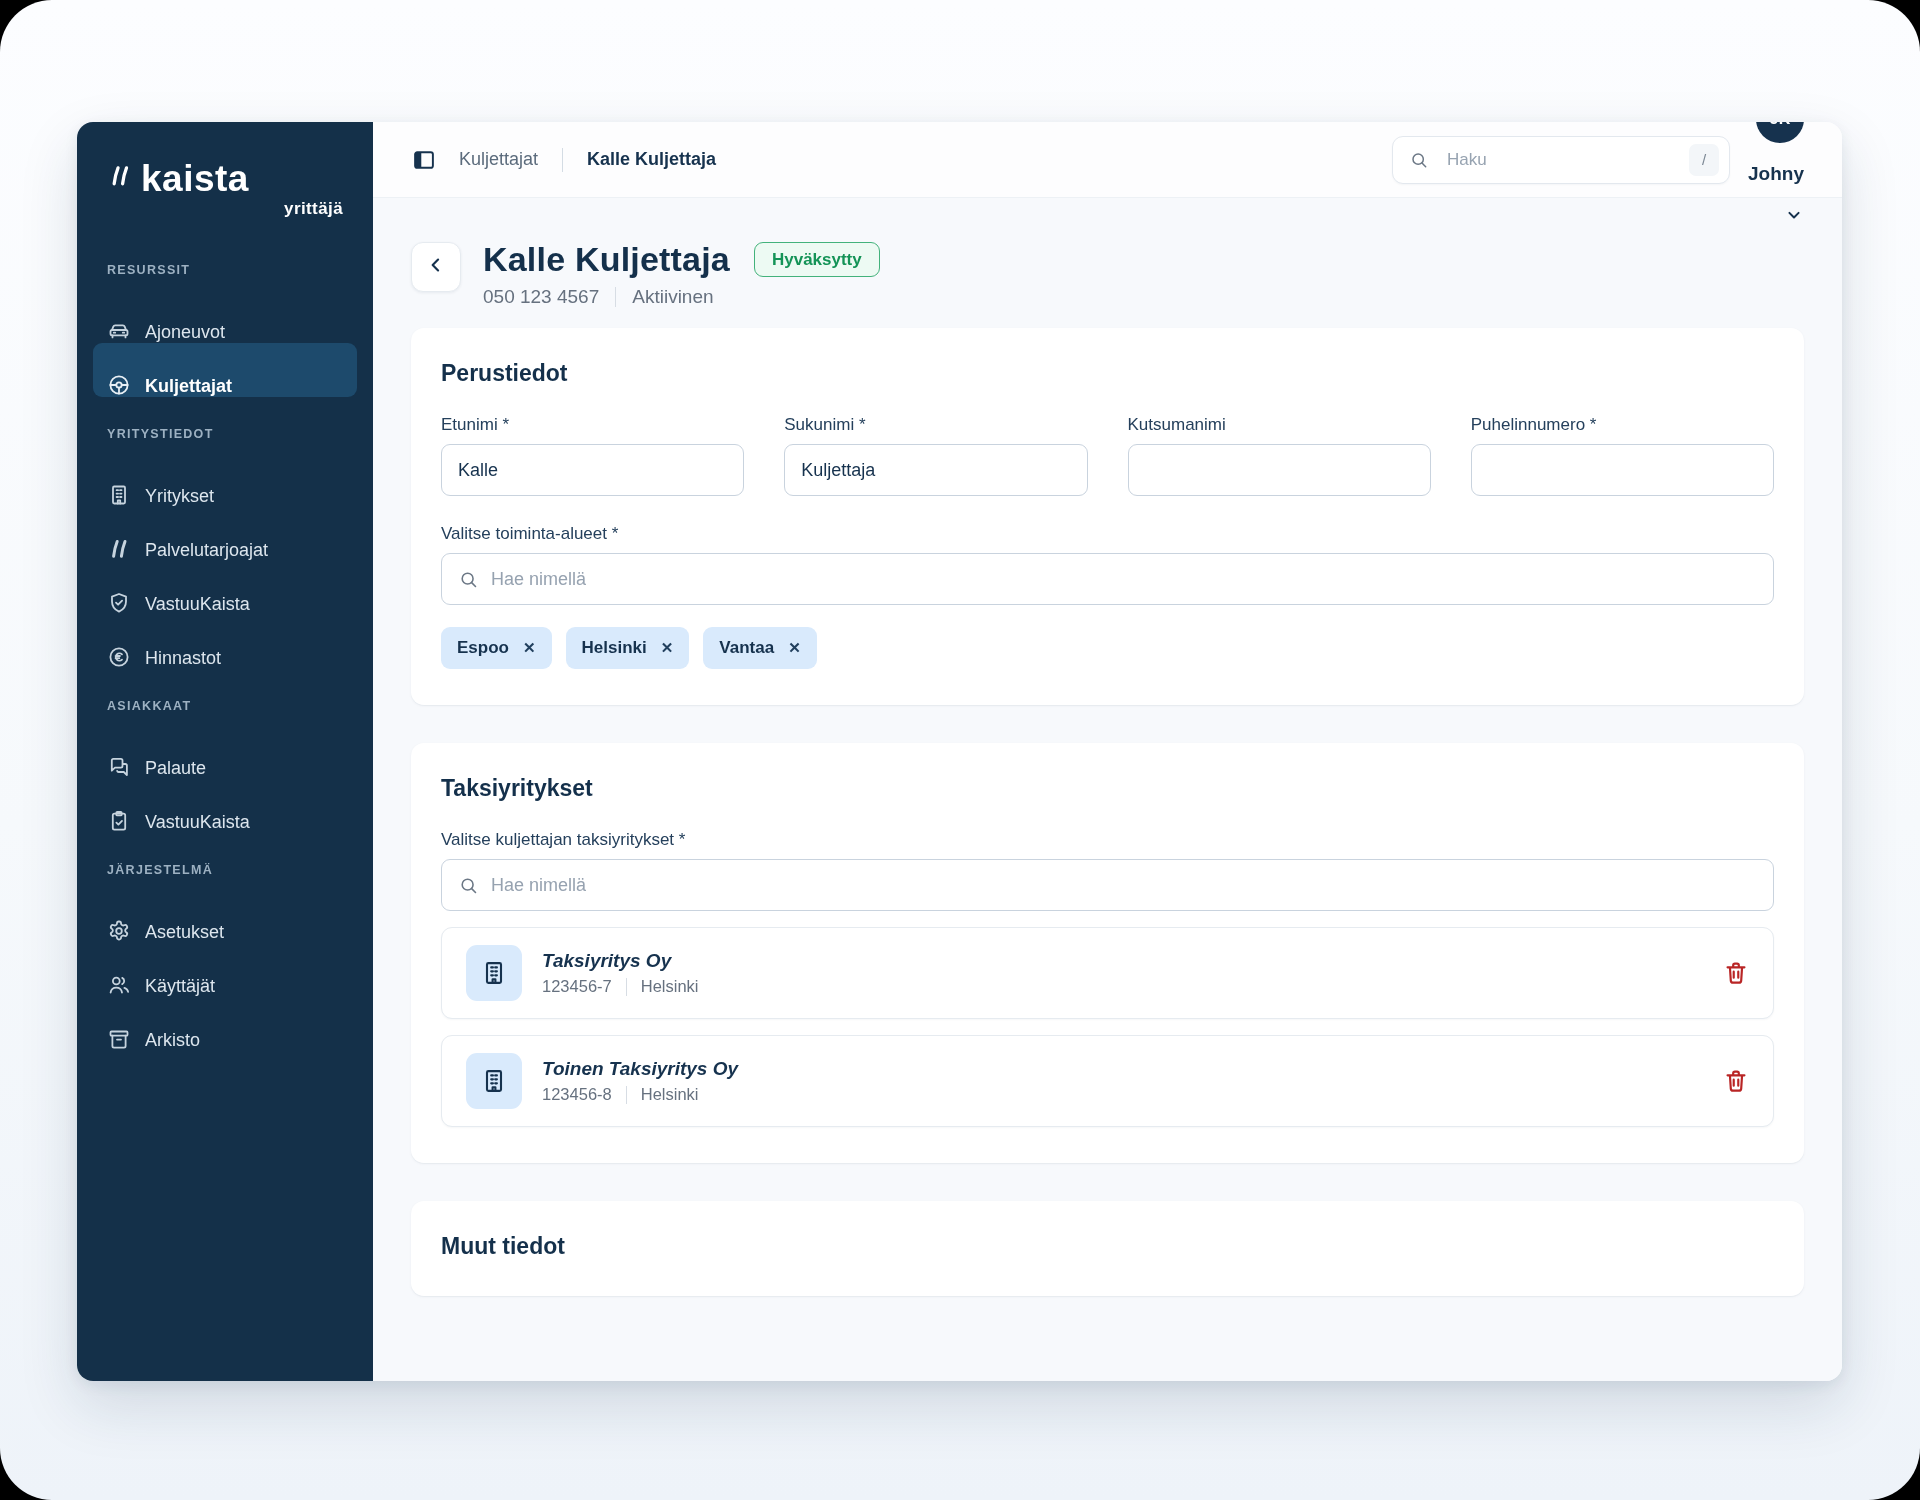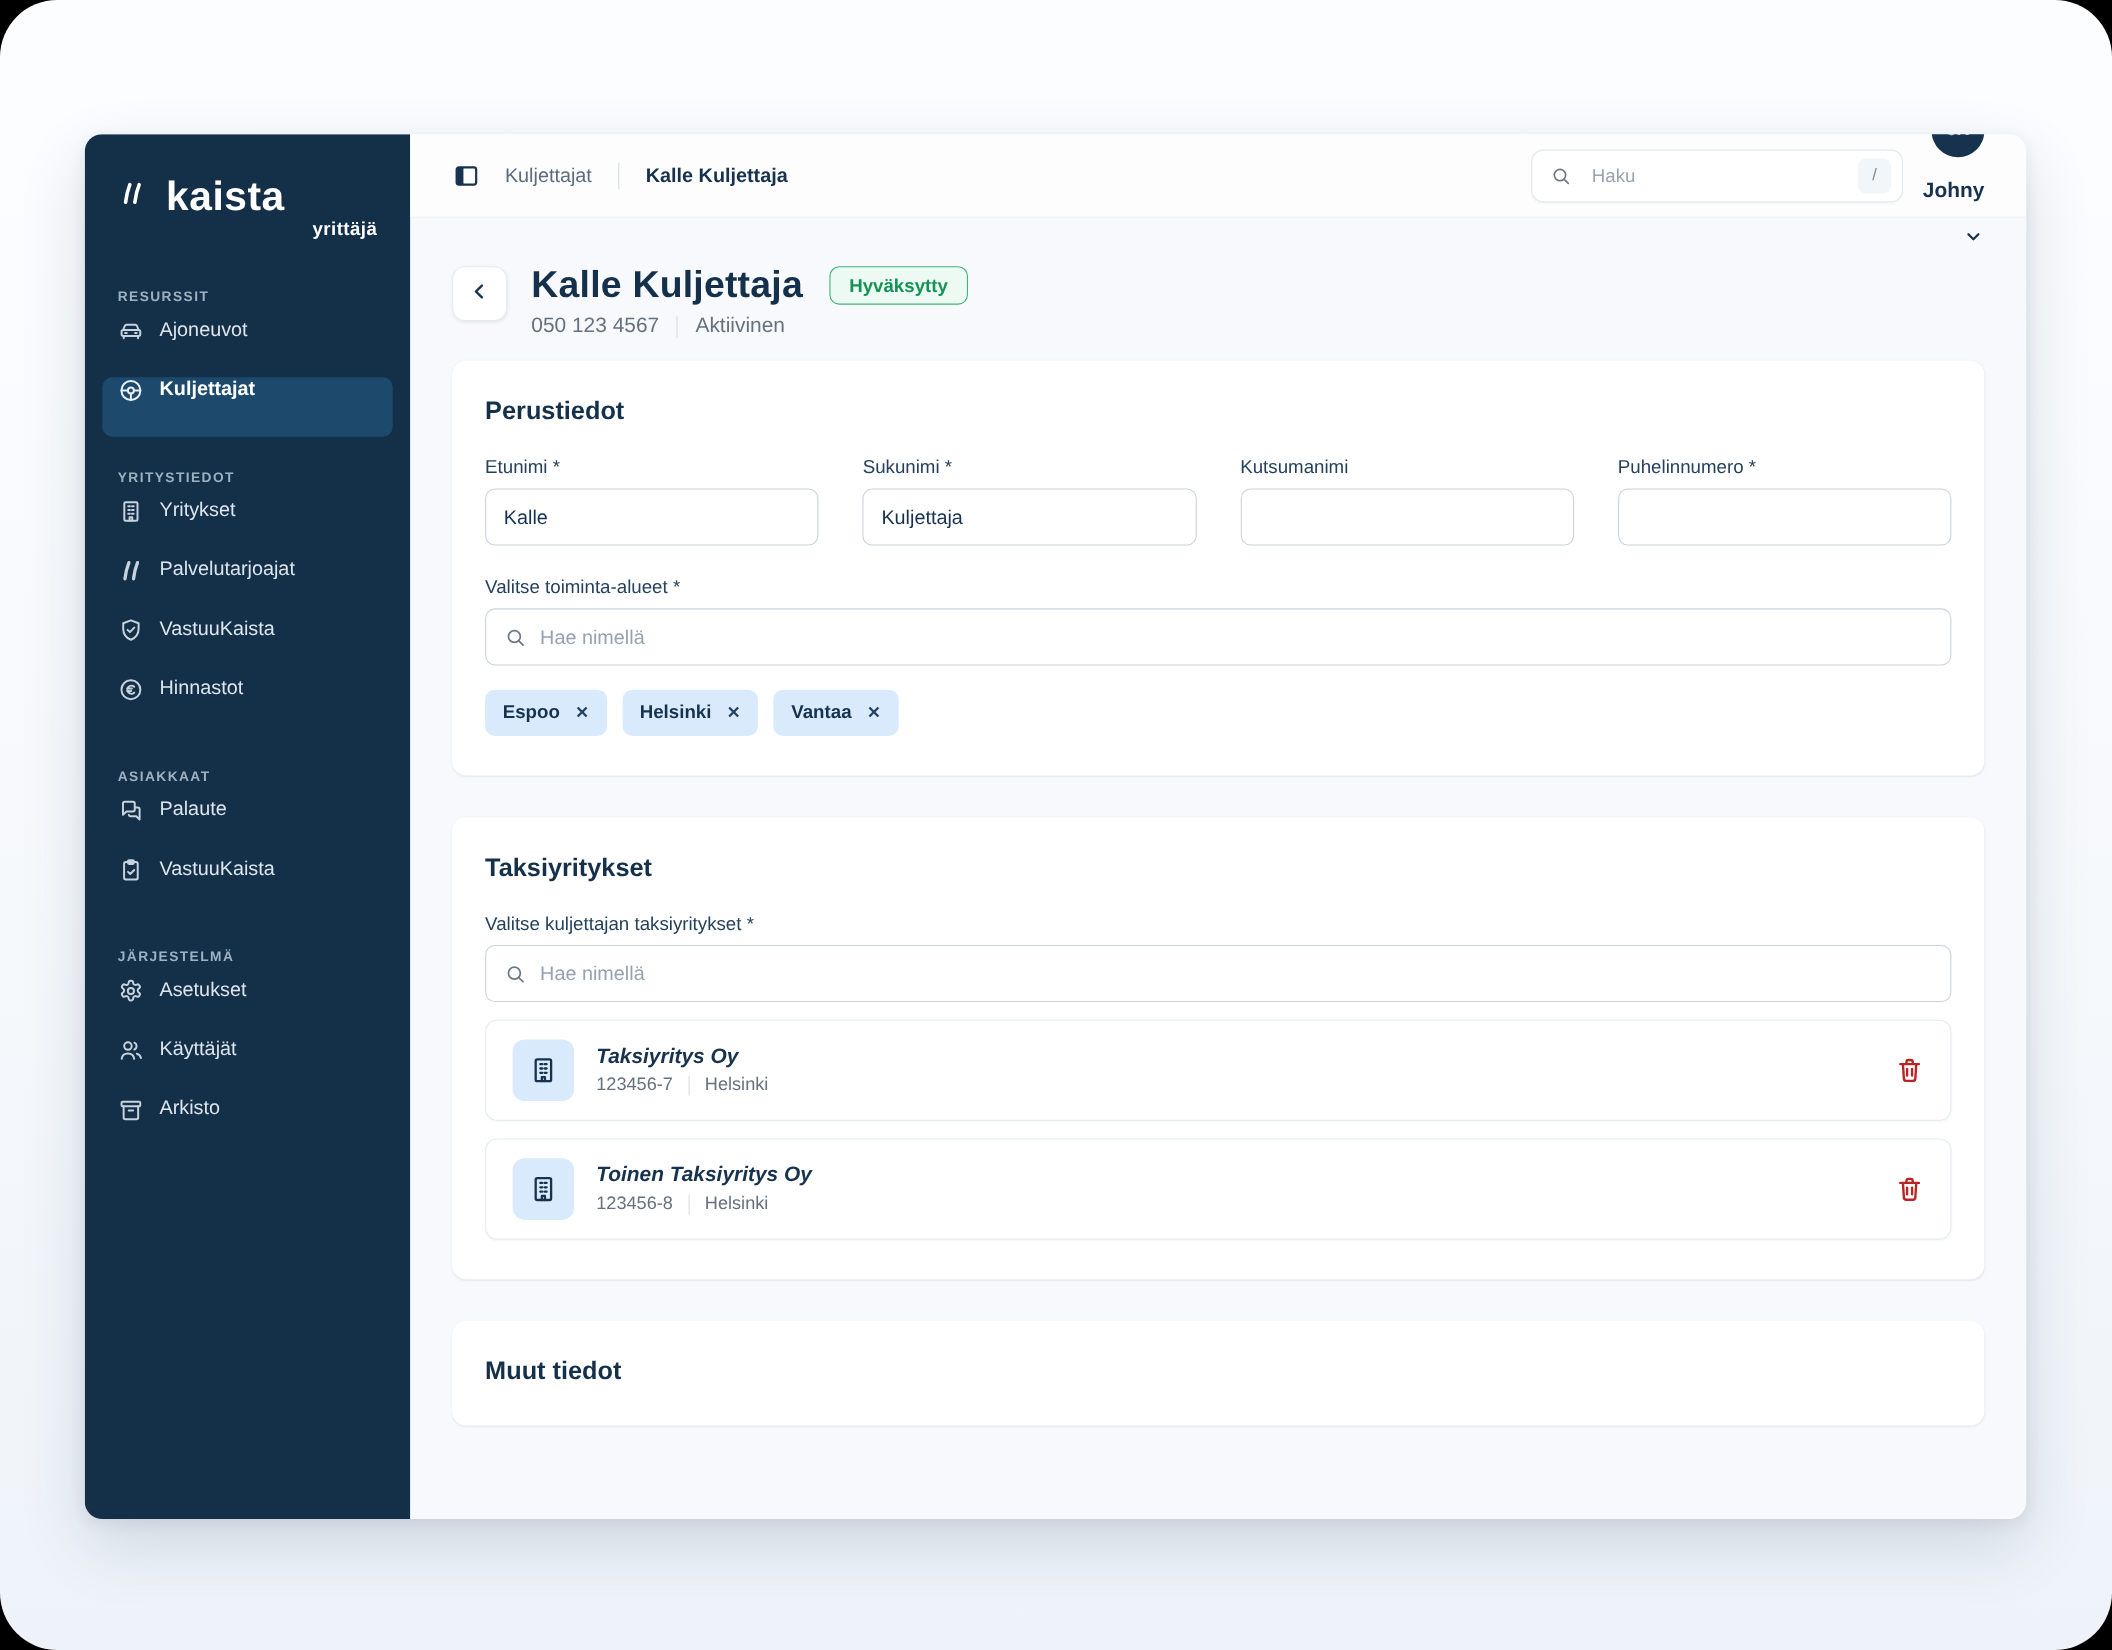--- a/index.html
+++ b/index.html
@@ -15,29 +15,29 @@
     border-radius:16px; display:flex; overflow:hidden;
     box-shadow:0 24px 60px rgba(24,48,80,.14), 0 4px 14px rgba(24,48,80,.08);
     background:#f7f9fc;
   }
   
   .sidebar {
     width:296px; flex:0 0 296px; background:#143049; color:#dbe4ec;
     display:flex; flex-direction:column; padding:34px 16px 20px;
   }
   .logo { padding:4px 14px 14px; color:#fff; }
-  .logo-row { display:flex; align-items:flex-start; gap:18px; }
+  .logo-row { display:flex; align-items:flex-start; gap:8px; }
   .logo-word { font-size:37px; font-weight:bold; letter-spacing:.5px; line-height:1; }
   .logo-sub { display:block; text-align:right; font-size:17px; font-weight:bold; margin-top:2px; letter-spacing:.4px; }
   .nav-section-label {
     font-size:12.5px; font-weight:bold; letter-spacing:1.3px; color:#9db1c2;
     padding:0 14px; margin:30px 0 12px;
   }
   .nav-item {
-    display:flex; align-items:flex-start; gap:14px; height:54px; padding:0 14px;
+    display:flex; align-items:flex-end; gap:14px; height:54px; padding:0 14px;
     border-radius:9px; font-size:18px; color:#dde6ee; cursor:pointer;
   }
   .nav-item .nicon { width:24px; height:24px; flex:0 0 24px; color:#c6d3de; display:flex; align-items:center; }
   .nav-item.active { background:#1d4a6c; font-weight:bold; color:#ffffff; }
   .nav-item.active .nicon { color:#e8eff5; }
   
   .main { flex:1; display:flex; flex-direction:column; background:#f7f9fc; min-width:0; }
   .topbar {
     height:76px; flex:0 0 76px; background:#fdfdfe; border-bottom:1px solid #edf1f5;
     display:flex; align-items:center; padding:0 38px; gap:18px;

